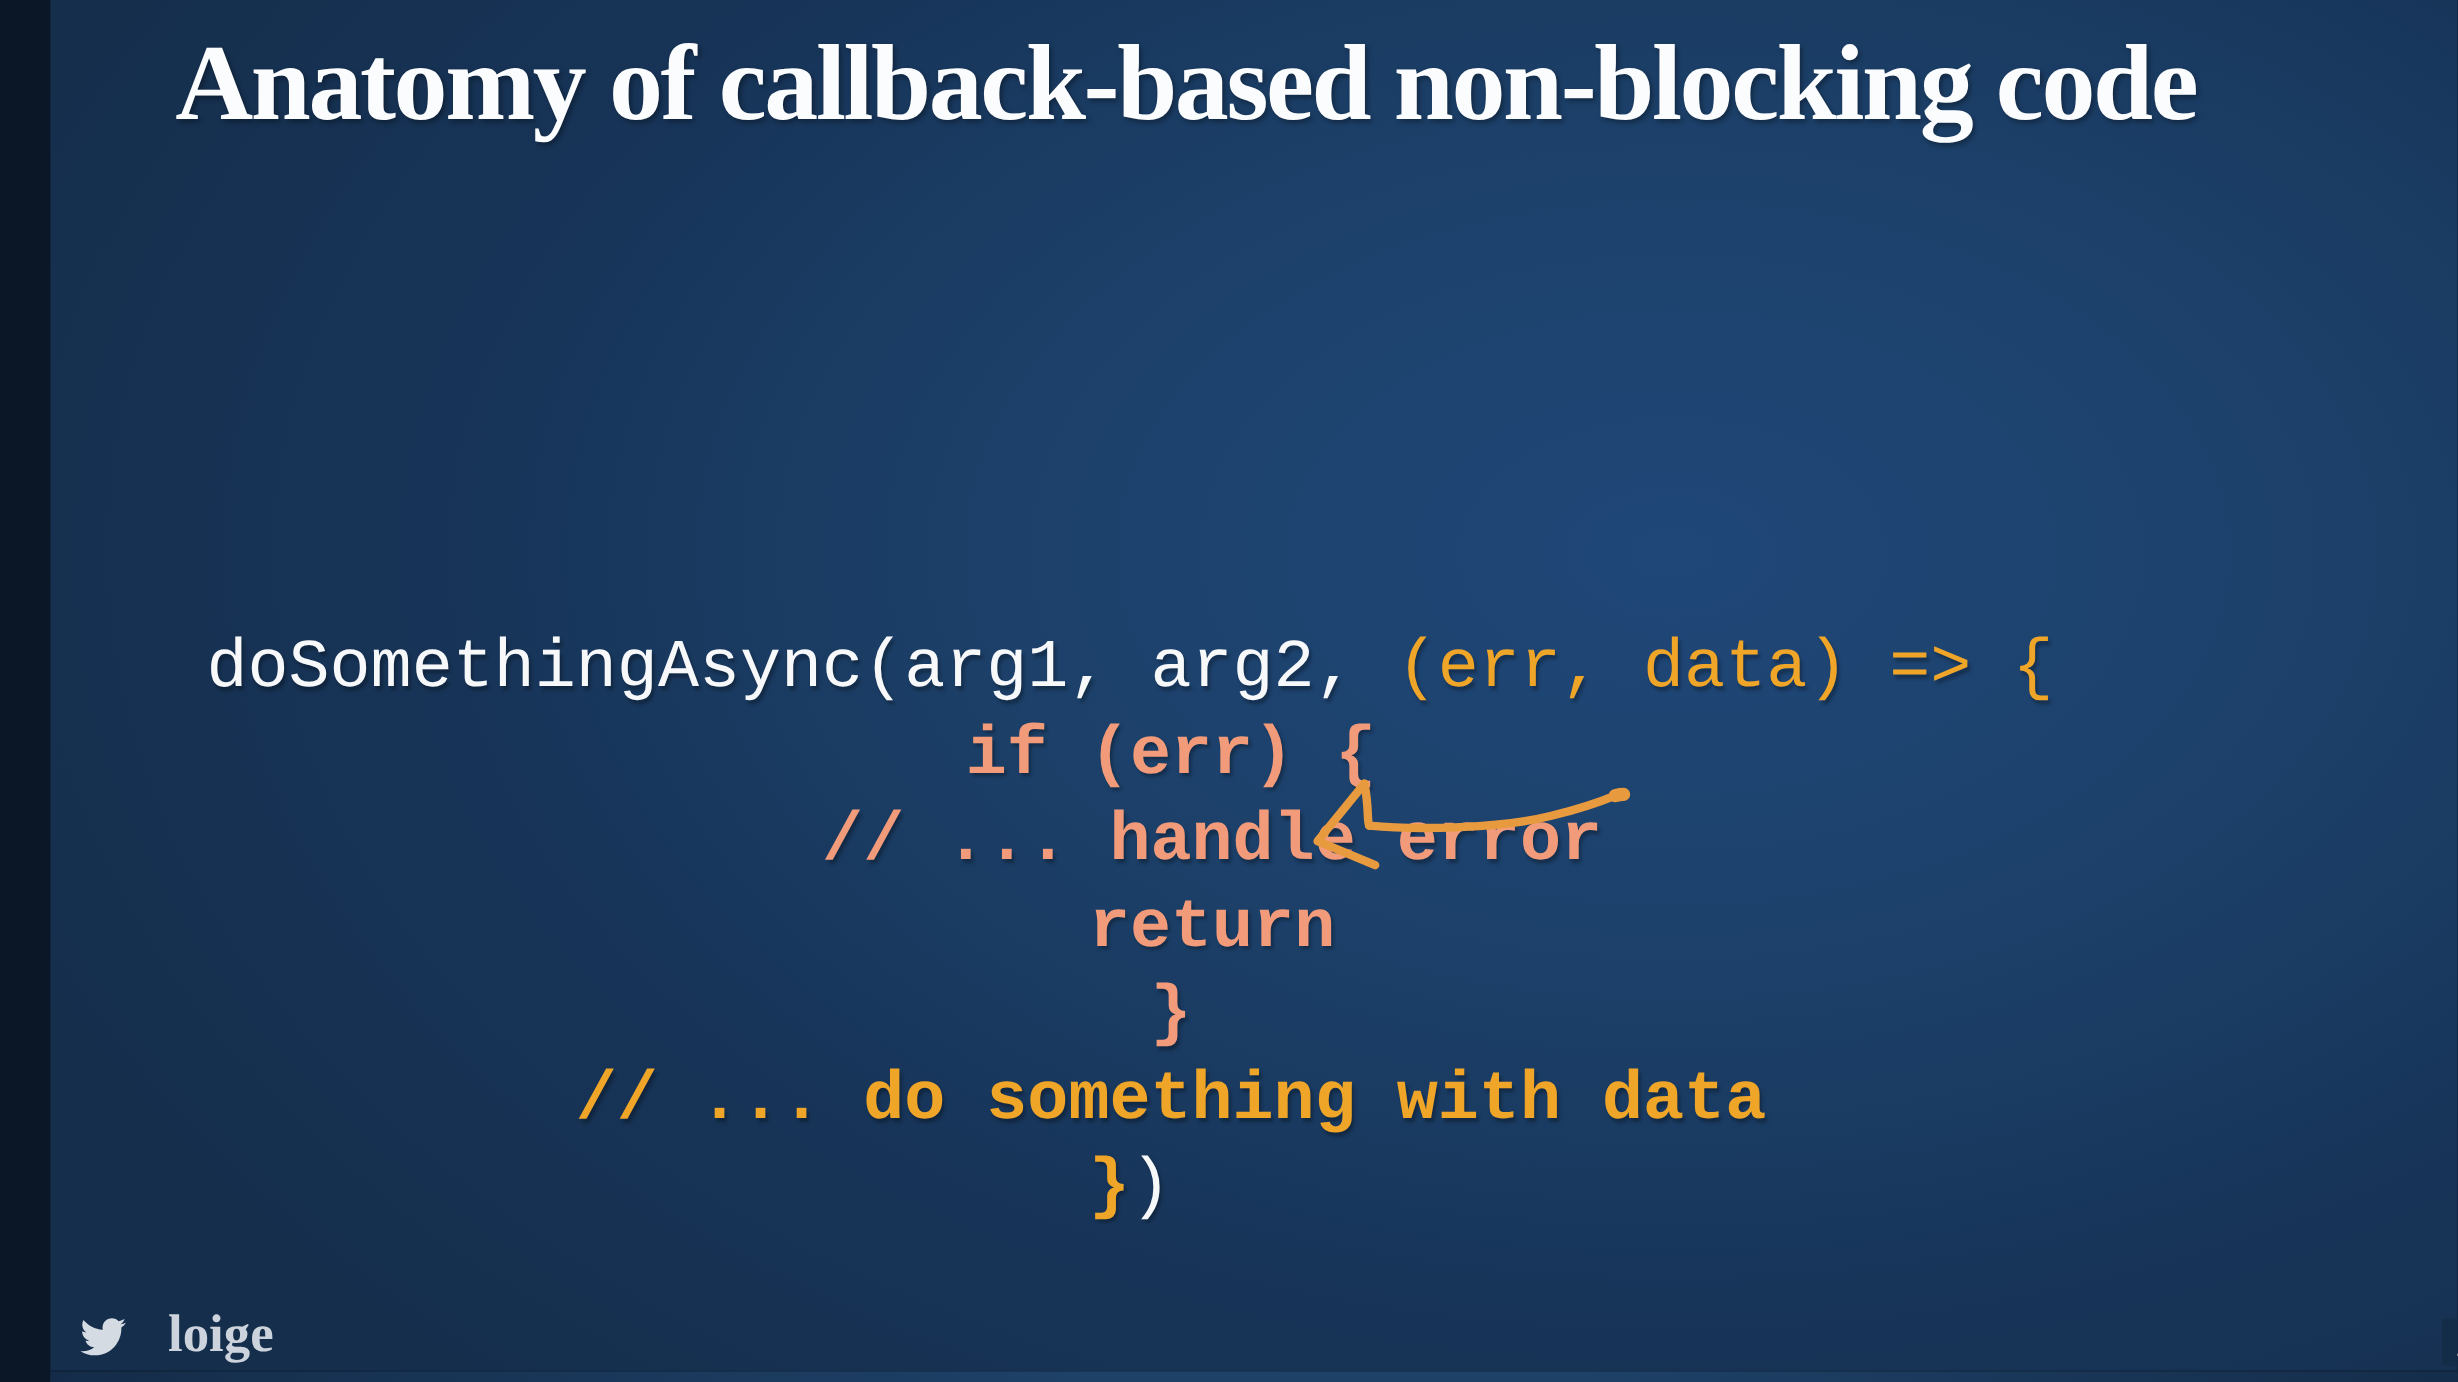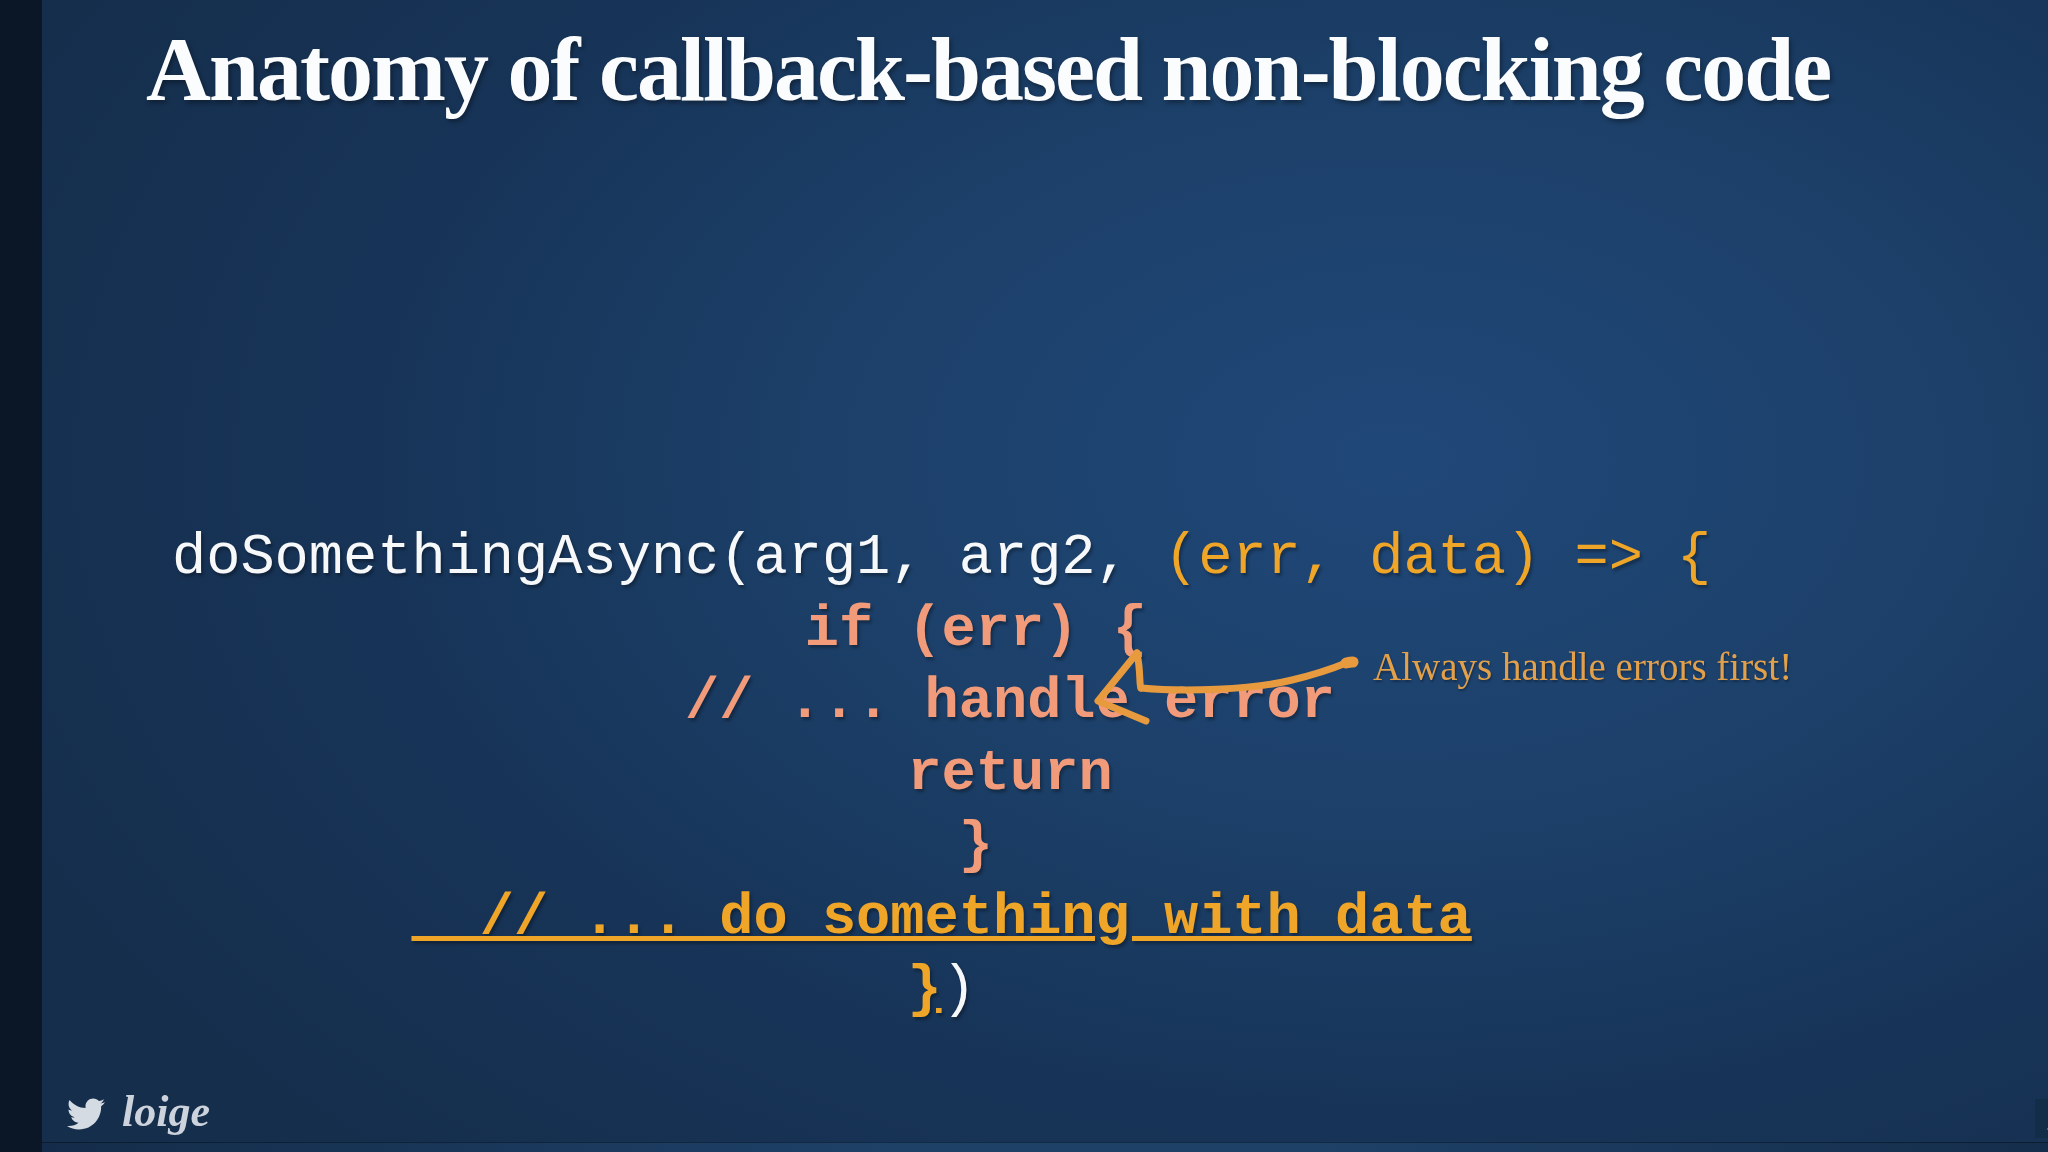--- a/index.html
+++ b/index.html
@@ -31,42 +31,41 @@
     margin:0;
     font-family:"Liberation Mono","DejaVu Sans Mono",monospace;
     font-size:57px;
     line-height:72px;
     white-space:pre;
     text-shadow:2px 3px 3px rgba(0,0,0,0.30);
   }
   .code-line{height:72px;text-align:center;}
   .seg-white{color:var(--code-white);font-weight:normal;}
   .seg-orange{color:var(--code-orange);font-weight:normal;}
-  .seg-orange-bold{color:var(--code-orange);font-weight:bold;text-decoration:underline;}
+  .seg-orange-bold{color:var(--code-orange);font-weight:bold;}
   .seg-salmon{color:var(--code-salmon);font-weight:bold;}
   .annotation-label{
     position:absolute;
     left:1331px;top:644px;
     font-family:"Liberation Serif", serif;
     font-size:39px;
     color:var(--annotation);
     white-space:nowrap;
     text-shadow:1px 2px 2px rgba(0,0,0,0.3);
   }
   .arrow-wrap{
     position:absolute;
     left:1040px;top:628px;
     width:300px;height:110px;
   }
   .footer{
     position:absolute;
     left:22px;top:1086px;
-    display:flex;align-items:center;gap:14px;
+    display:flex;align-items:center;gap:32px;
     cursor:pointer;
-    font-style:italic;
   }
   .footer .handle{
     font-family:"Liberation Serif", serif;
     font-weight:bold;
     font-size:44px;
     color:var(--footer-color);
   }
   .twitter-icon{width:44px;height:38px;display:block;margin-top:4px;}
   .page-badge{
     position:absolute;
@@ -99,21 +98,20 @@
     <svg width="300" height="110" viewBox="0 0 300 110">
       <g fill="none" stroke="var(--arrow)" stroke-width="7" stroke-linecap="round" stroke-linejoin="round">
         <path d="M 55 25 L 16 73 L 64 93"></path>
         <path d="M 55 25 C 59 45 57 56 59 60"></path>
         <path d="M 59 60 C 100 64 170 62 210 52 C 235 46 252 40 264 35"></path>
         <path d="M 264 35 C 268 34 270 34 271 34" stroke-width="11"></path>
       </g>
     </svg>
   </div>
 
-  <div class="annotation-label">Always handle errors first!</div>
 
   <div class="footer">
     <svg class="twitter-icon" viewBox="0 0 24 24" fill="#d5dbe3">
       <path d="M23.954 4.569c-.885.389-1.83.654-2.825.775 1.014-.611 1.794-1.574 2.163-2.723-.951.555-2.005.959-3.127 1.184-.896-.959-2.173-1.559-3.591-1.559-2.717 0-4.92 2.203-4.92 4.917 0 .39.045.765.127 1.124C7.691 8.094 4.066 6.13 1.64 3.161c-.427.722-.666 1.561-.666 2.475 0 1.71.87 3.213 2.188 4.096-.807-.026-1.566-.248-2.228-.616v.061c0 2.385 1.693 4.374 3.946 4.827-.413.111-.849.171-1.296.171-.314 0-.615-.03-.916-.086.631 1.953 2.445 3.377 4.604 3.417-1.68 1.319-3.809 2.105-6.102 2.105-.39 0-.779-.023-1.17-.067 2.189 1.394 4.768 2.209 7.557 2.209 9.054 0 13.999-7.496 13.999-13.986 0-.209 0-.42-.015-.63.961-.689 1.8-1.56 2.46-2.548z"></path>
     </svg>
     <span class="handle">loige</span>
   </div>
 
   <div class="page-badge">18</div>
 

